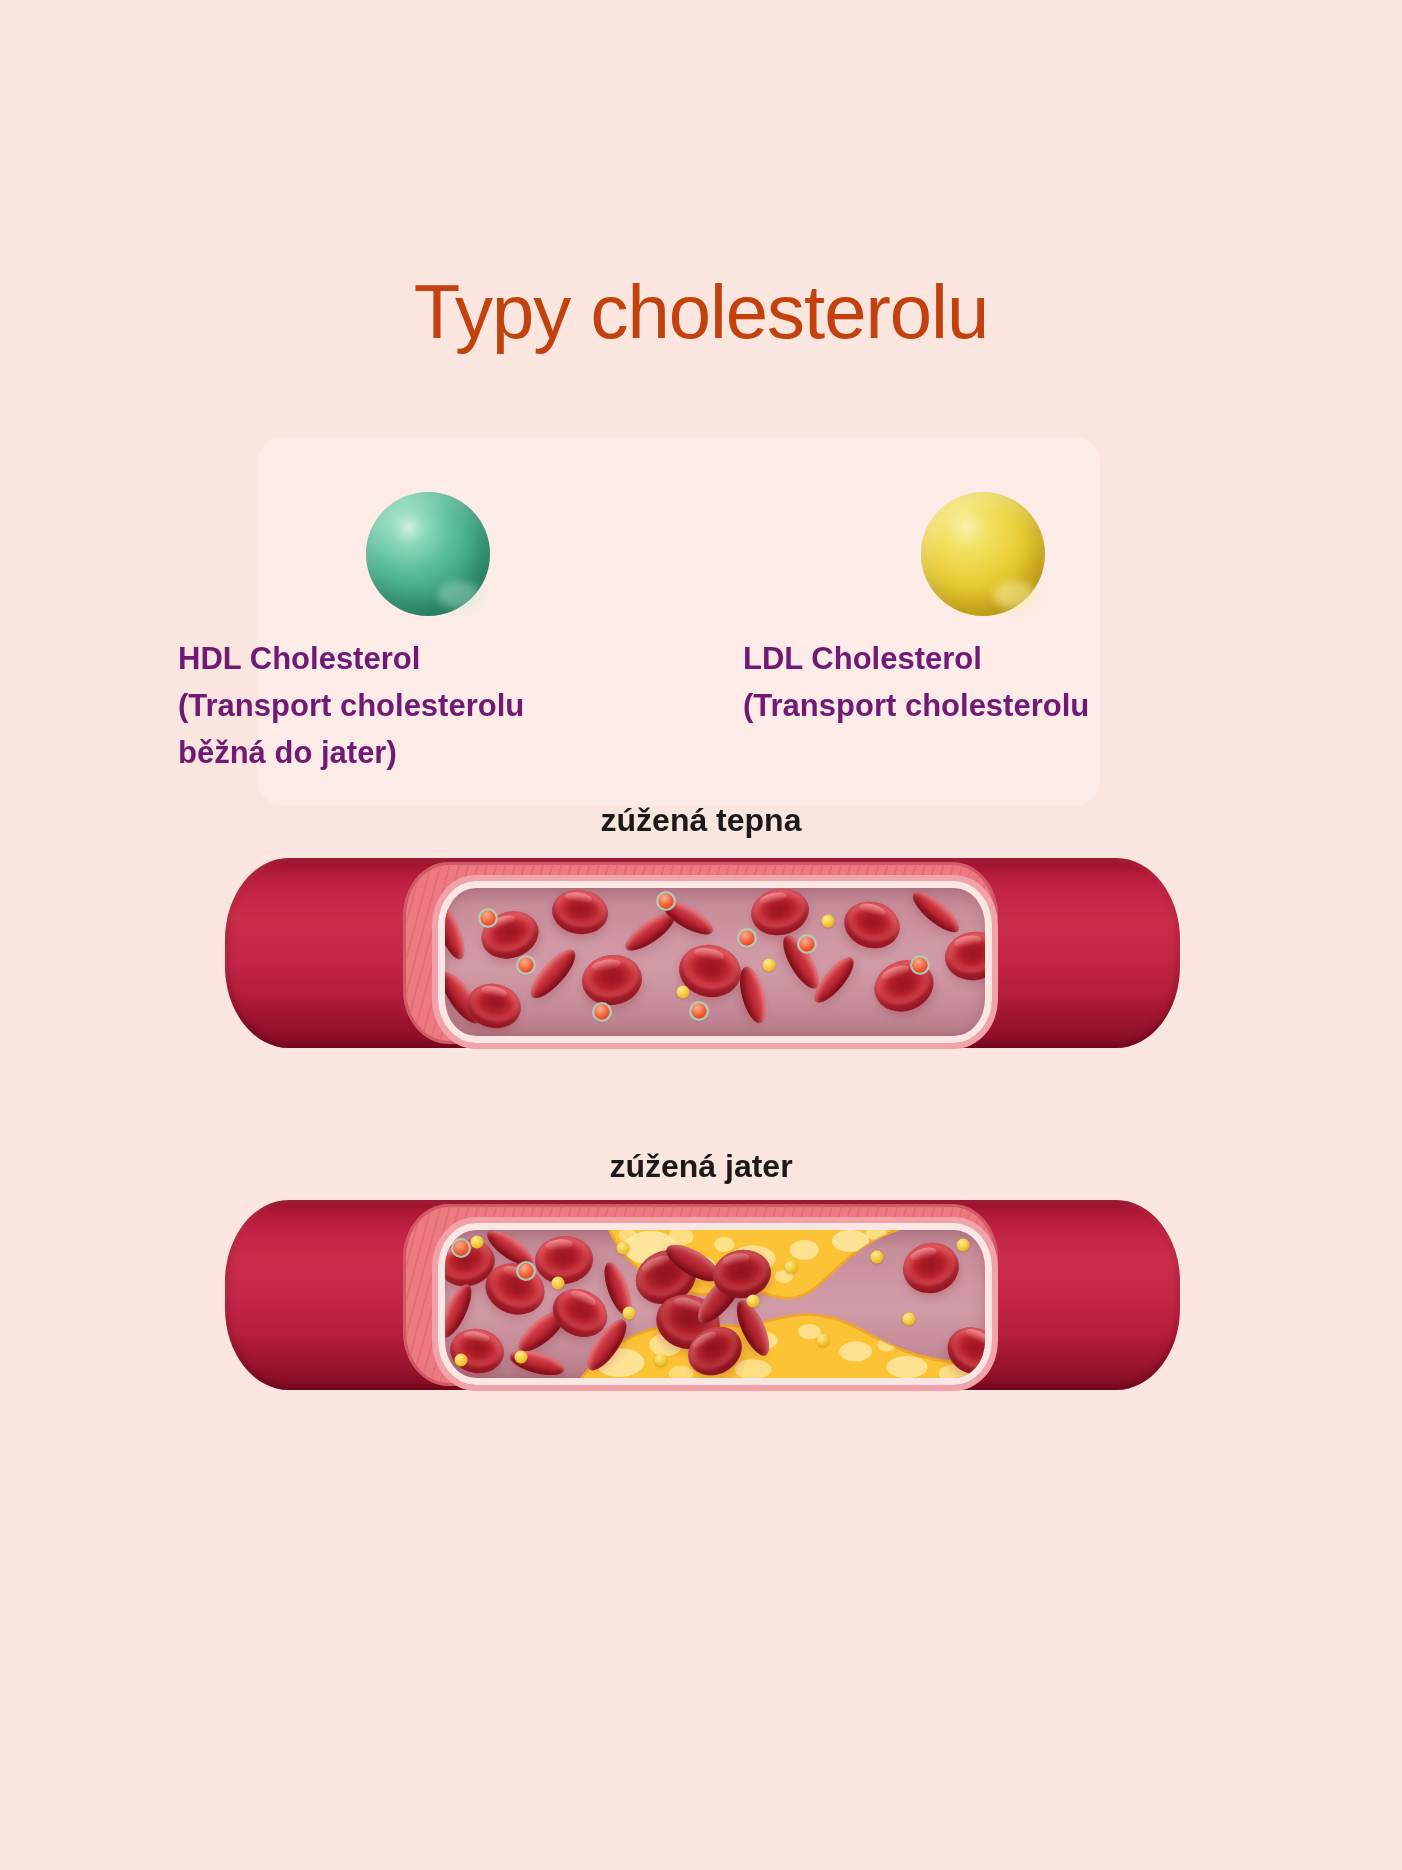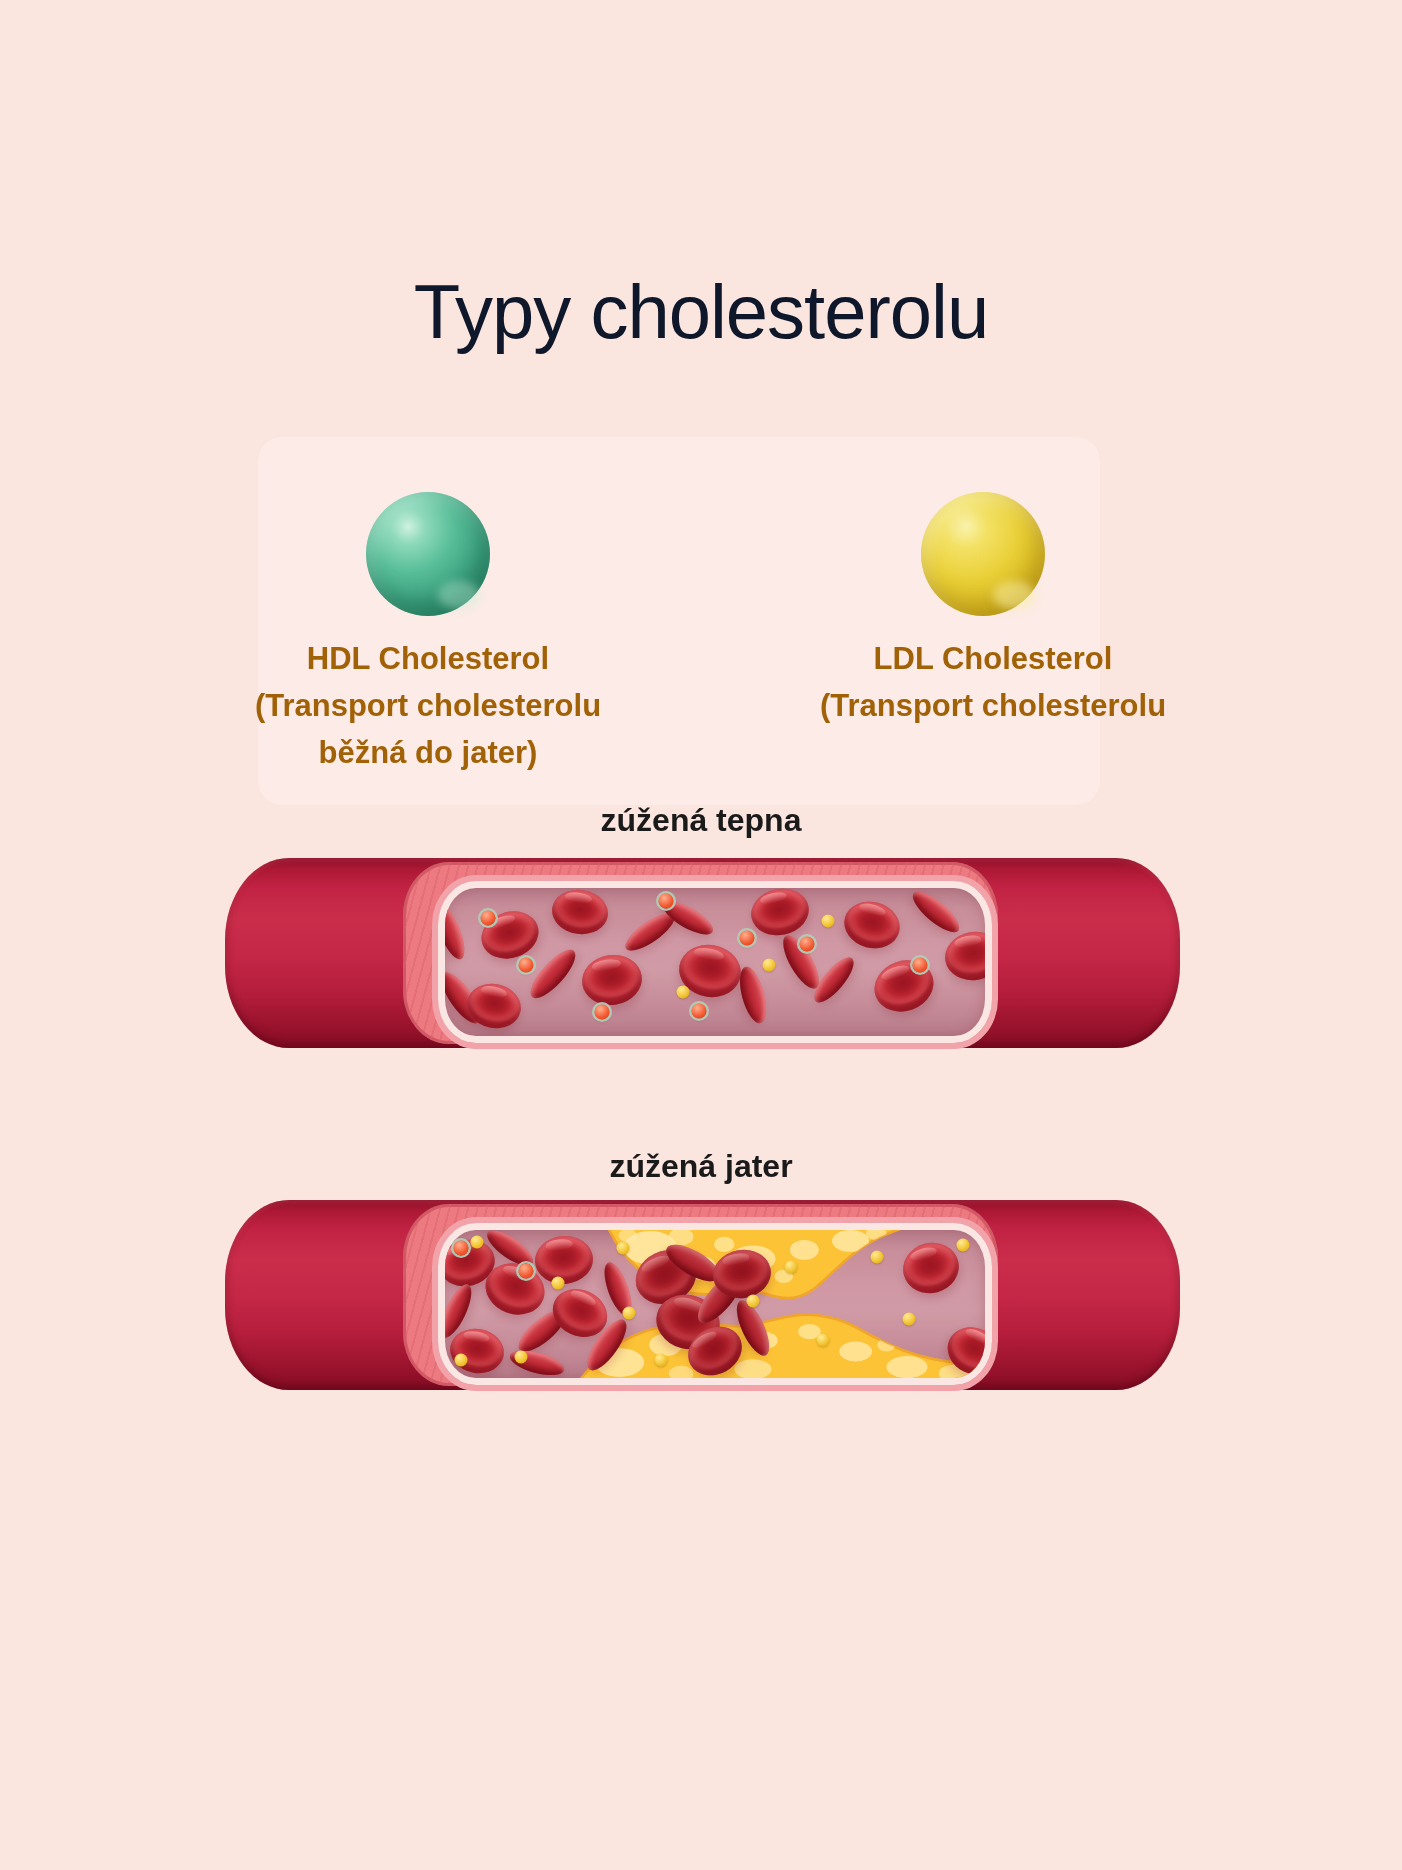--- a/index.html
+++ b/index.html
@@ -6,21 +6,21 @@
   .page{
     position:relative;width:1402px;height:1870px;margin:0 auto;
     background:#fae5df;overflow:hidden;
     font-family:"Liberation Sans","DejaVu Sans",sans-serif;
     color:#171616;
   }
   
   .title{
     position:absolute;left:0;top:268px;width:100%;
     text-align:center;font-size:76px;font-weight:500;letter-spacing:-1px;
-    color:#0f172a;margin:0;
+    color:#c2410c;margin:0;
   }
   
   .legend-card{
     position:absolute;left:258px;top:437px;width:842px;height:368px;
     background:#fcebe6;border-radius:24px;
   }
   .sphere{position:absolute;width:124px;height:124px;border-radius:50%;top:55px;}
   .sphere::after{
     content:"";position:absolute;left:58%;top:72%;width:34%;height:22%;
     border-radius:50%;filter:blur(4px);
@@ -30,22 +30,22 @@
     background:radial-gradient(circle at 34% 28%, #cff1e0 0%, #8edabb 14%, #57bd98 38%, #3da381 62%, #2f8f70 84%, #2b8165 100%);
     box-shadow:inset -8px -14px 20px rgba(15,80,55,.35), inset 6px 10px 16px rgba(255,255,255,.22);
   }
   .sphere-green::after{background:rgba(190,240,218,.40);}
   .sphere-yellow{
     left:663px;
     background:radial-gradient(circle at 36% 28%, #faf2ad 0%, #f3e164 18%, #e9cf36 46%, #ddbc22 70%, #c9a414 90%, #b99410 100%);
     box-shadow:inset -8px -14px 20px rgba(120,90,5,.30), inset 6px 10px 16px rgba(255,255,255,.30);
   }
   .sphere-yellow::after{background:rgba(252,240,160,.55);}
-  .legend-text{position:absolute;top:198px;width:500px;text-align:center;
-    font-size:31px;line-height:47px;font-weight:600;color:#a16207;}
+  .legend-text{position:absolute;top:198px;width:500px;text-align:left;
+    font-size:31px;line-height:47px;font-weight:600;color:#701a75;}
   .legend-text .desc{font-weight:600;}
   .legend-text-hdl{left:-80px;}
   .legend-text-ldl{left:485px;}
   
   .artery-label{
     position:absolute;left:0;width:100%;text-align:center;
     font-size:32px;font-weight:600;color:#1b1a1a;
   }
   #artery-label-0{top:802px;}
   #artery-label-1{top:1148px;}

